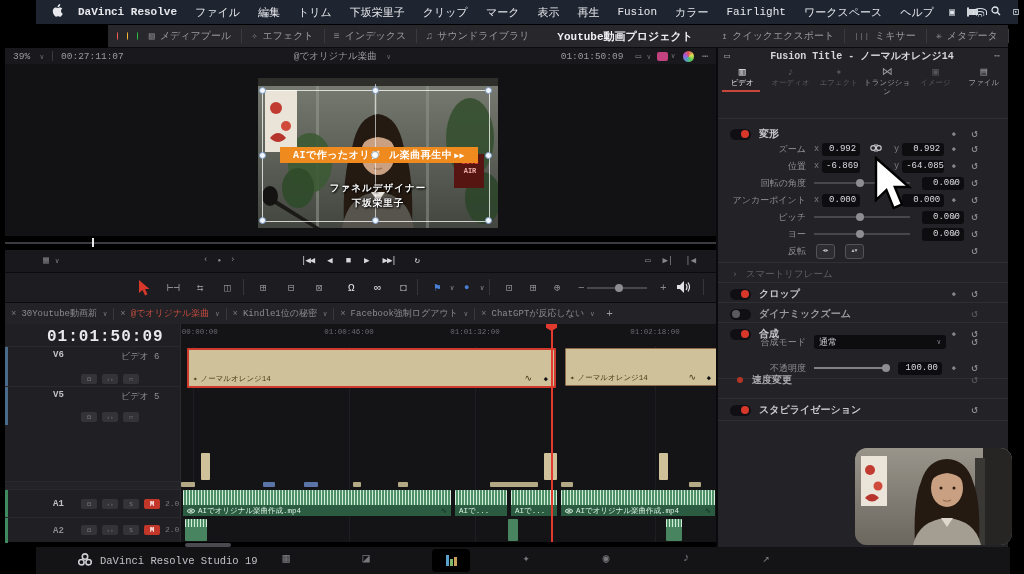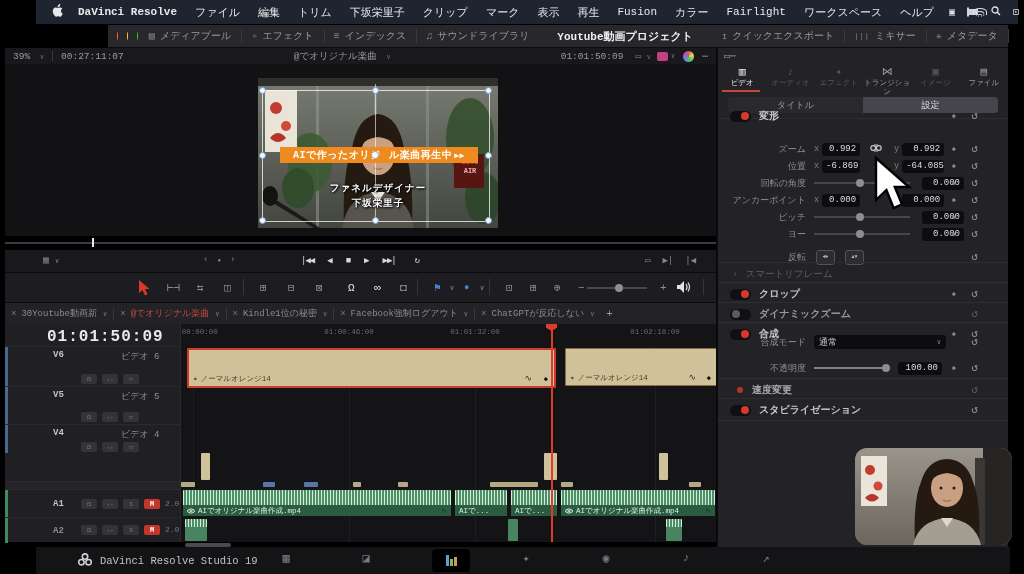--- a/index.html
+++ b/index.html
@@ -387,41 +387,38 @@
           <path d="M0 4 L3 4 L7 0 L7 12 L3 8 L0 8 Z" fill="#e2e2e6"></path>
           <path d="M9 3 q2 3 0 6 M11 1.5 q3 4.5 0 9" stroke="#e2e2e6" stroke-width="1.2" fill="none"></path>
         </svg>
     </span>
     <span class="abs" style="left:698px;top:6px;width:1px;height:16px;background:#35353b;"></span>
   </div>
 
   <div class="abs inspbg"></div>
   <div class="abs insphead">
     <span style="margin-left:6px;color:#9a9aa0;">▭</span>
+    <span style="flex:1;text-align:center;font-weight:bold;">Fusion Title - ノーマルオレンジ14</span>
     <span style="margin-right:8px;color:#8a8a90;">⋯</span>
   </div>
 
   <div class="abs itabs">
     <span class="itab on"><span class="g">▥</span><span>ビデオ</span></span>
     <span class="itab dis"><span class="g">♪</span><span>オーディオ</span></span>
     <span class="itab dis"><span class="g">✦</span><span>エフェクト</span></span>
     <span class="itab en"><span class="g">⋈</span><span>トランジション</span></span>
     <span class="itab dis"><span class="g">▣</span><span>イメージ</span></span>
     <span class="itab en"><span class="g">▤</span><span>ファイル</span></span>
   </div>
   <div class="abs redline"></div>
 
-  <div class="abs subtabs">
-    <span class="st" style="background:#29292e;color:#98989d;">タイトル</span>
-    <span class="st" style="background:#45454b;color:#e4e4e8;">設定</span>
-  </div>
 
   <div class="abs isep" style="top:118px;"></div>
 
-  <div class="abs isec" style="top:108px;text-align:center;">
+  <div class="abs isec" style="top:126px;text-align:center;">
     <span class="tog on">
         <i></i>
       </span>
     <span style="font-weight:bold;">変形</span>
     <span class="kf">◆</span>
     <span class="rst">↺</span>
   </div>
 
   <div class="irow" style="top:141px;">
     <span class="lbl">ズーム</span>
@@ -485,21 +482,21 @@
   <div class="irow" style="top:226px;">
     <span class="lbl">ヨー</span>
     <span class="sl" style="width:96px;">
         <i style="left:42px;"></i>
       </span>
     <span class="vf" style="width:34px;margin-left:12px;">0.000</span>
     <span class="kf">◆</span>
     <span class="rst">↺</span>
   </div>
 
-  <div class="irow" style="top:249px;">
+  <div class="irow" style="top:243px;">
     <span class="lbl">反転</span>
     <span class="flipbtn">◄►</span>
     <span class="flipbtn">▲▼</span>
     <span class="rst">↺</span>
   </div>
 
   <div class="abs isep" style="top:262px;"></div>
   <div class="abs isec dim" style="top:266px;font-size:9.5px;">
     <span style="margin:0 8px 0 14px;">›</span>
     <span>スマートリフレーム</span>
@@ -547,21 +544,21 @@
     <span class="lbl">不透明度</span>
     <span class="sl" style="width:74px;background:#808086;">
         <i style="left:68px;"></i>
       </span>
     <span class="vf" style="width:36px;margin-left:10px;">100.00</span>
     <span class="kf">◆</span>
     <span class="rst">↺</span>
   </div>
 
   <div class="abs isep" style="top:378px;"></div>
-  <div class="abs isec" style="top:382px;text-align:center;">
+  <div class="abs isec" style="top:372px;text-align:center;">
     <span style="width:6px;height:6px;border-radius:50%;background:#b33527;margin:0 9px 0 19px;"></span>
     <span style="color:#a8a8ad;font-weight:bold;">速度変更</span>
     <span class="rst dim">↺</span>
   </div>
 
   <div class="abs isep" style="top:398px;"></div>
   <div class="abs isec" style="top:402px;">
     <span class="tog on">
         <i></i>
       </span>
@@ -616,30 +613,20 @@
           <span class="tb">◘</span>
           <span class="tb">‹›</span>
           <span class="tb">▭</span>
         </div>
       </div>
       <div class="trackrow" style="top:62px;height:38px;">
         <span class="stripe" style="top:0;height:38px;background:#4a6a8c;"></span>
         <span class="tid">V5</span>
         <span class="tname">ビデオ 5</span>
         <div class="tbtns">
-          <span class="tb">◘</span>
-          <span class="tb">‹›</span>
-          <span class="tb">▭</span>
-        </div>
-      </div>
-      <div class="trackrow" style="top:100px;height:28px;">
-        <span class="stripe" style="top:0;height:28px;background:#4a6a8c;"></span>
-        <span class="tid">V4</span>
-        <span class="tname">ビデオ 4</span>
-        <div class="tbtns" style="bottom:1px;">
           <span class="tb">◘</span>
           <span class="tb">‹›</span>
           <span class="tb">▭</span>
         </div>
       </div>
       <div class="trackrow" style="top:157px;height:8px;background:#232328;"></div>
       <div class="trackrow f" style="top:165px;height:28px;">
         <span class="stripe" style="top:0;height:28px;background:#3f8a5f;"></span>
         <span class="tid" style="top:9px;">A1</span>
         <div class="tbtns" style="bottom:auto;top:9px;left:76px;">

